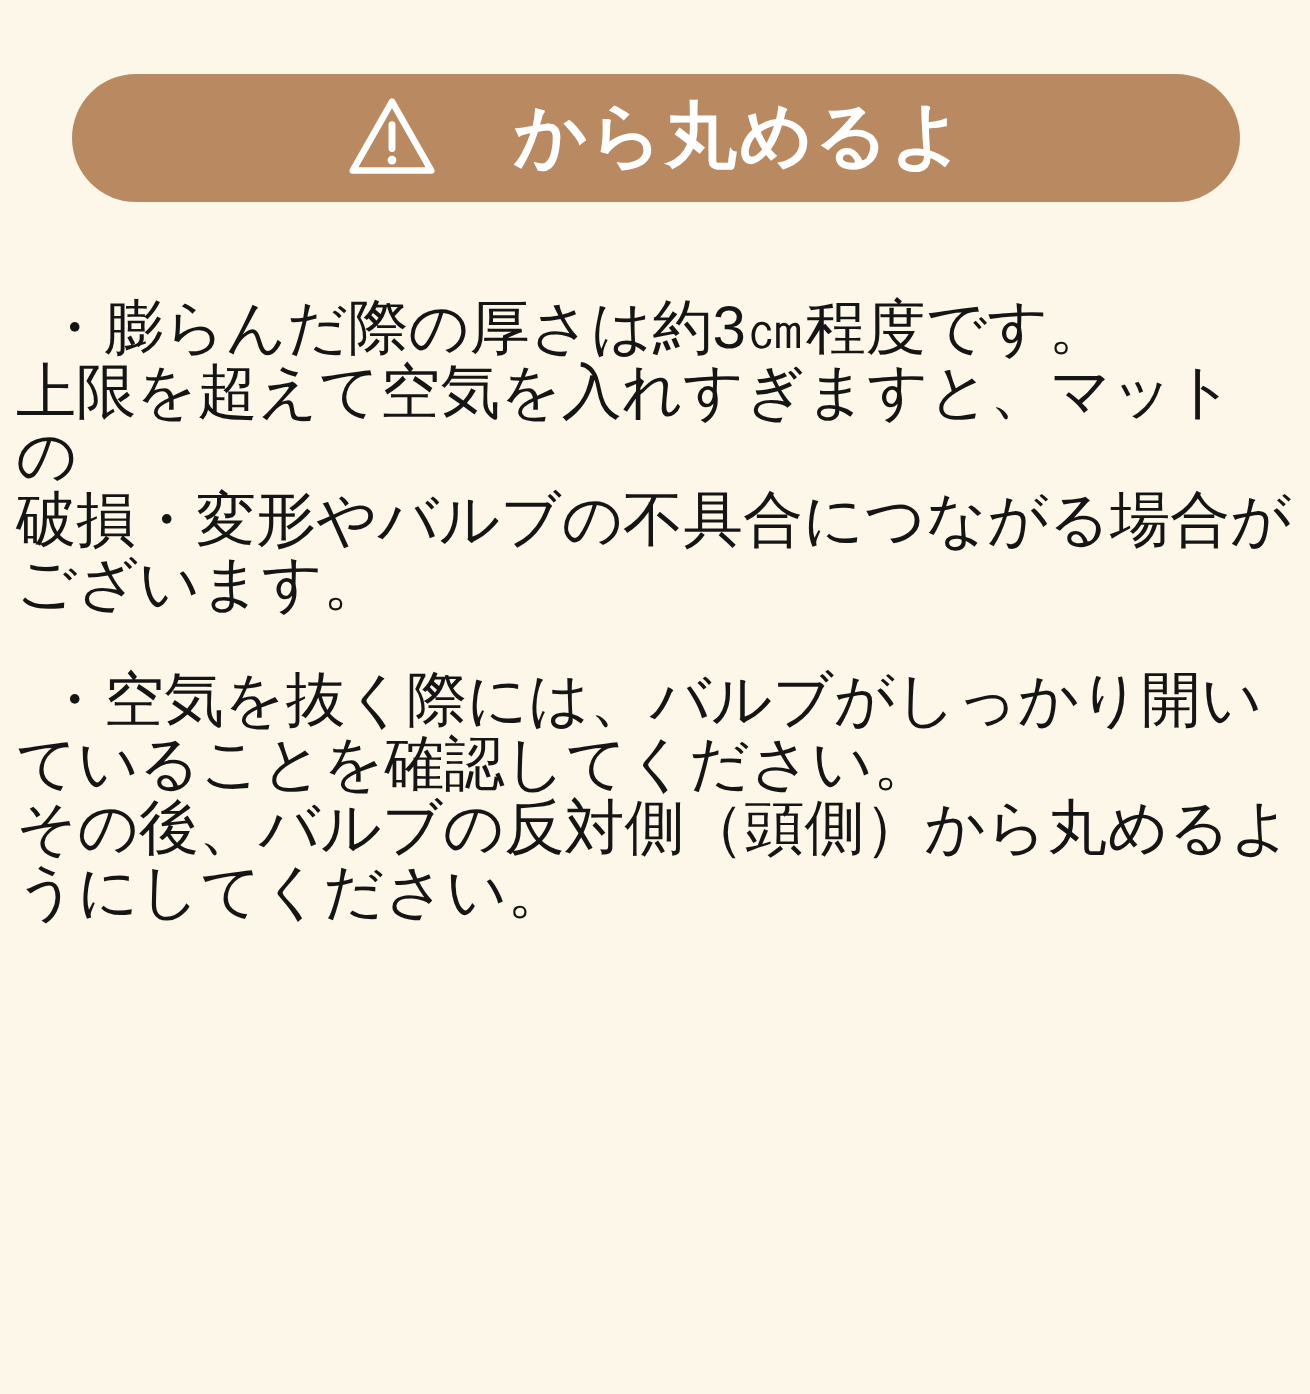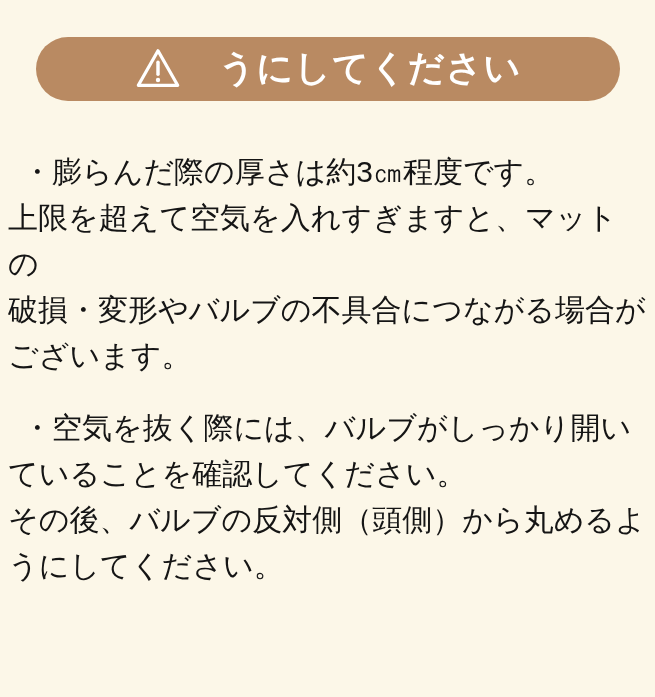--- a/index.html
+++ b/index.html
@@ -42,42 +42,42 @@
     line-height: 1;
     padding-bottom: 2px;
   }
   .content {
     padding: 0 8px;
   }
   .notice {
     white-space: pre-line;
     text-indent: 14px;
     font-size: 30px;
-    line-height: 46px;
+    line-height: 32px;
     font-weight: 500;
     color: var(--body-text);
     letter-spacing: 0;
   }
   .notice:first-child { margin-top: 48px; }
   .notice + .notice { margin-top: 26px; }
 </style>
 </head>
 <body>
 
 <div class="page">
 
   <div class="banner">
     <span class="icon">
       <svg width="46" height="46" viewBox="0 0 48 48" aria-hidden="true">
         <path d="M24 5 L44.5 41 L3.5 41 Z" fill="none" stroke="#FFFFFF" stroke-width="3.4" stroke-linejoin="round" stroke-linecap="round"></path>
         <line x1="24" y1="17" x2="24" y2="29.5" stroke="#FFFFFF" stroke-width="3.6" stroke-linecap="round"></line>
         <circle cx="24" cy="35.5" r="2.3" fill="#FFFFFF"></circle>
       </svg>
     </span>
-    <span class="banner-title">うにしてください</span>
+    <span class="banner-title">から丸めるよ</span>
   </div>
 
   <div class="content">
     <p class="notice">・膨らんだ際の厚さは約3㎝程度です。
 上限を超えて空気を入れすぎますと、マットの
 破損・変形やバルブの不具合につながる場合が
 ございます。</p>
     <p class="notice">・空気を抜く際には、バルブがしっかり開い
 ていることを確認してください。
 その後、バルブの反対側（頭側）から丸めるよ

